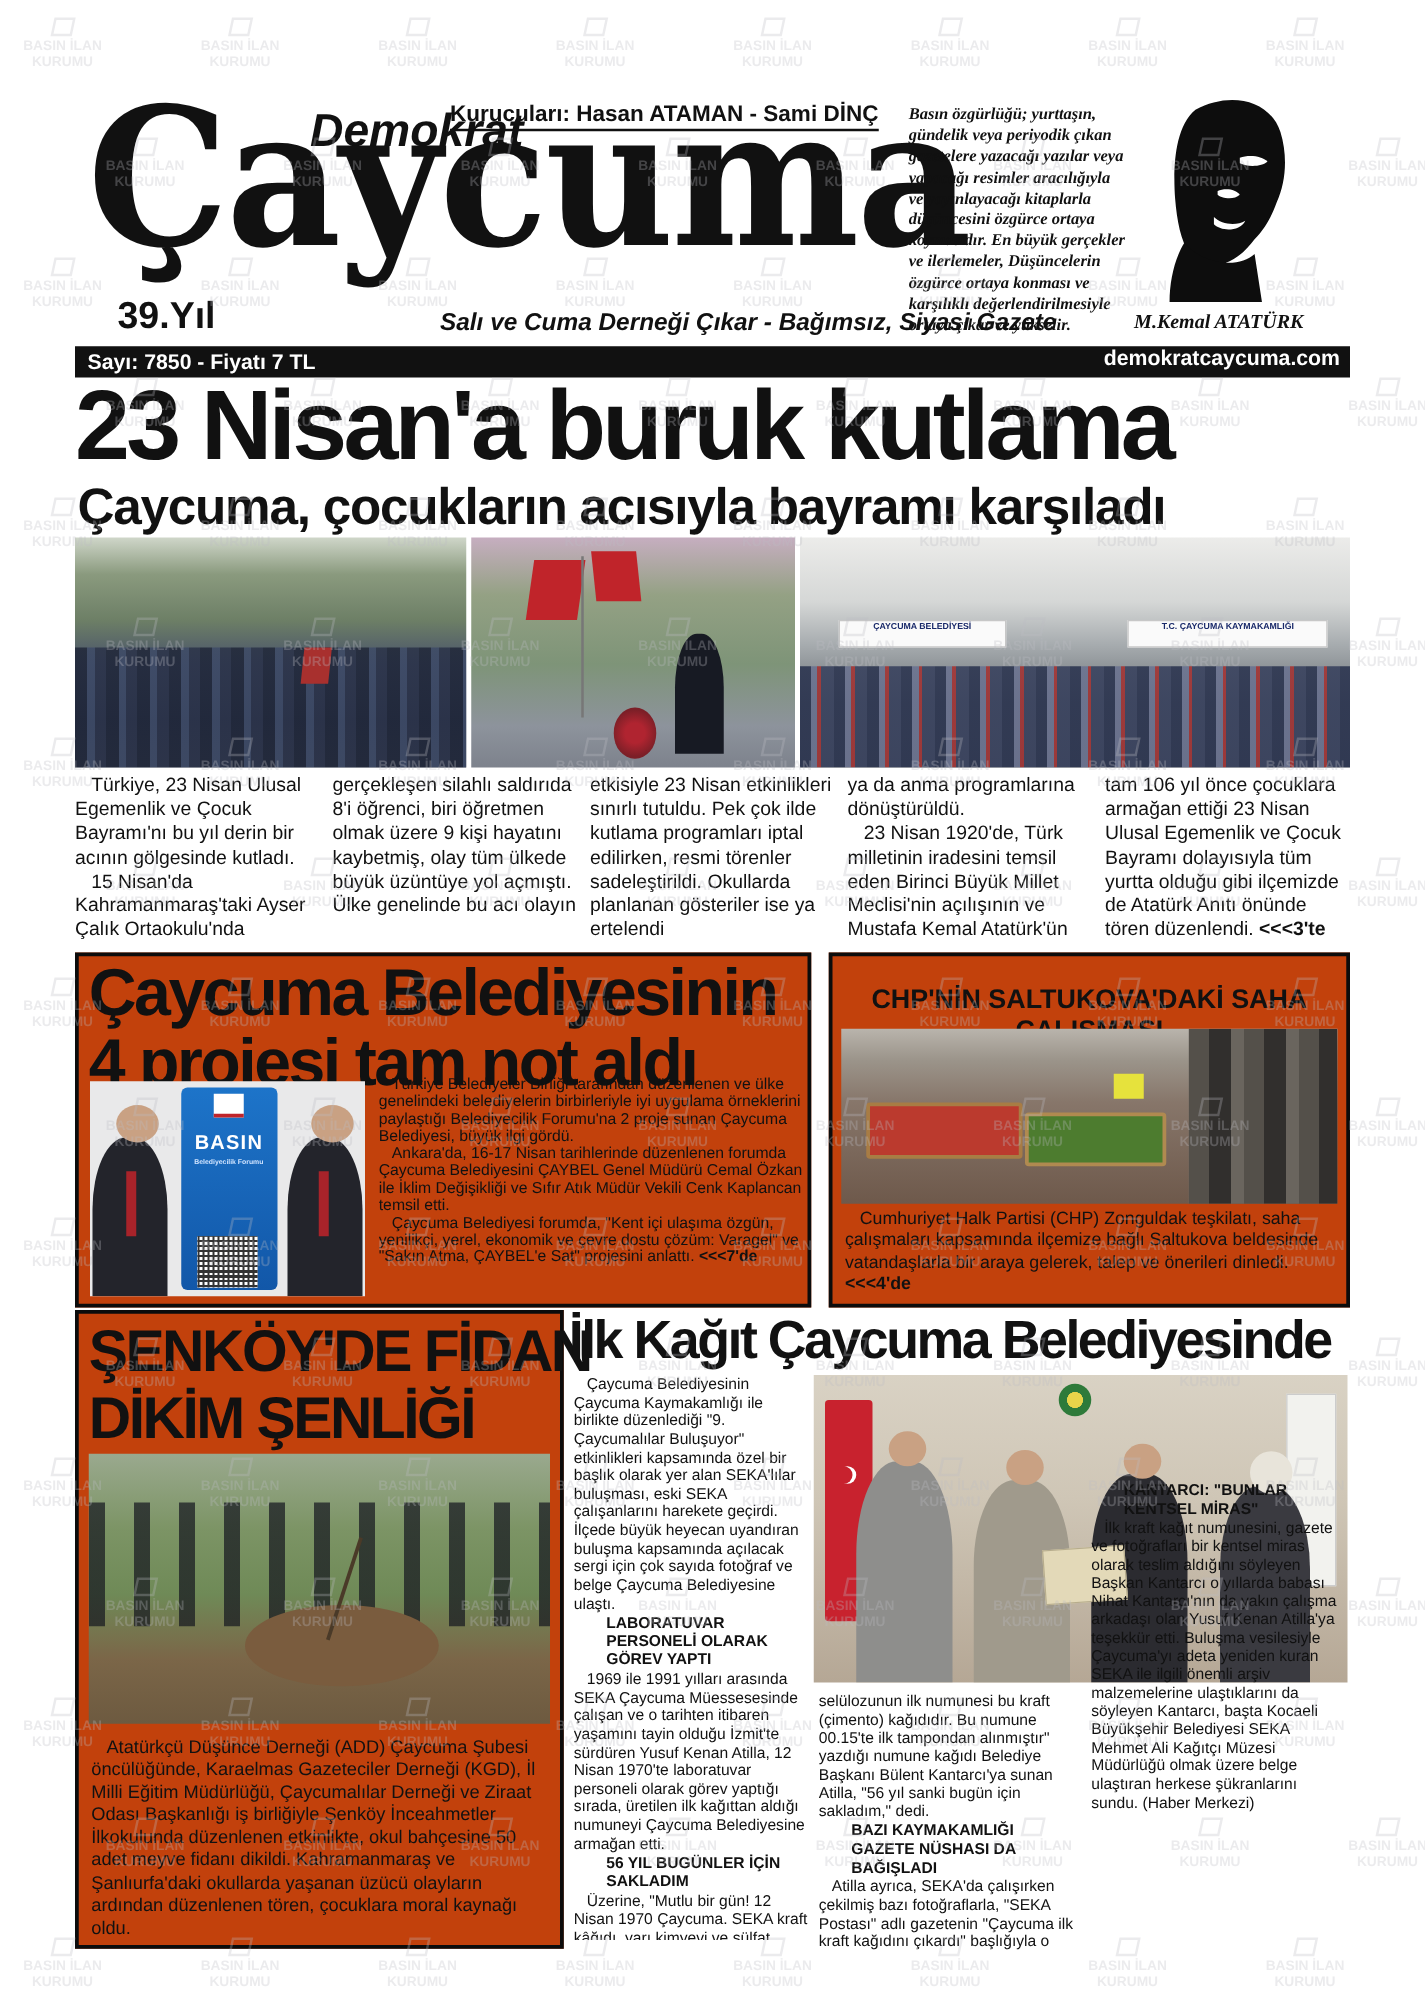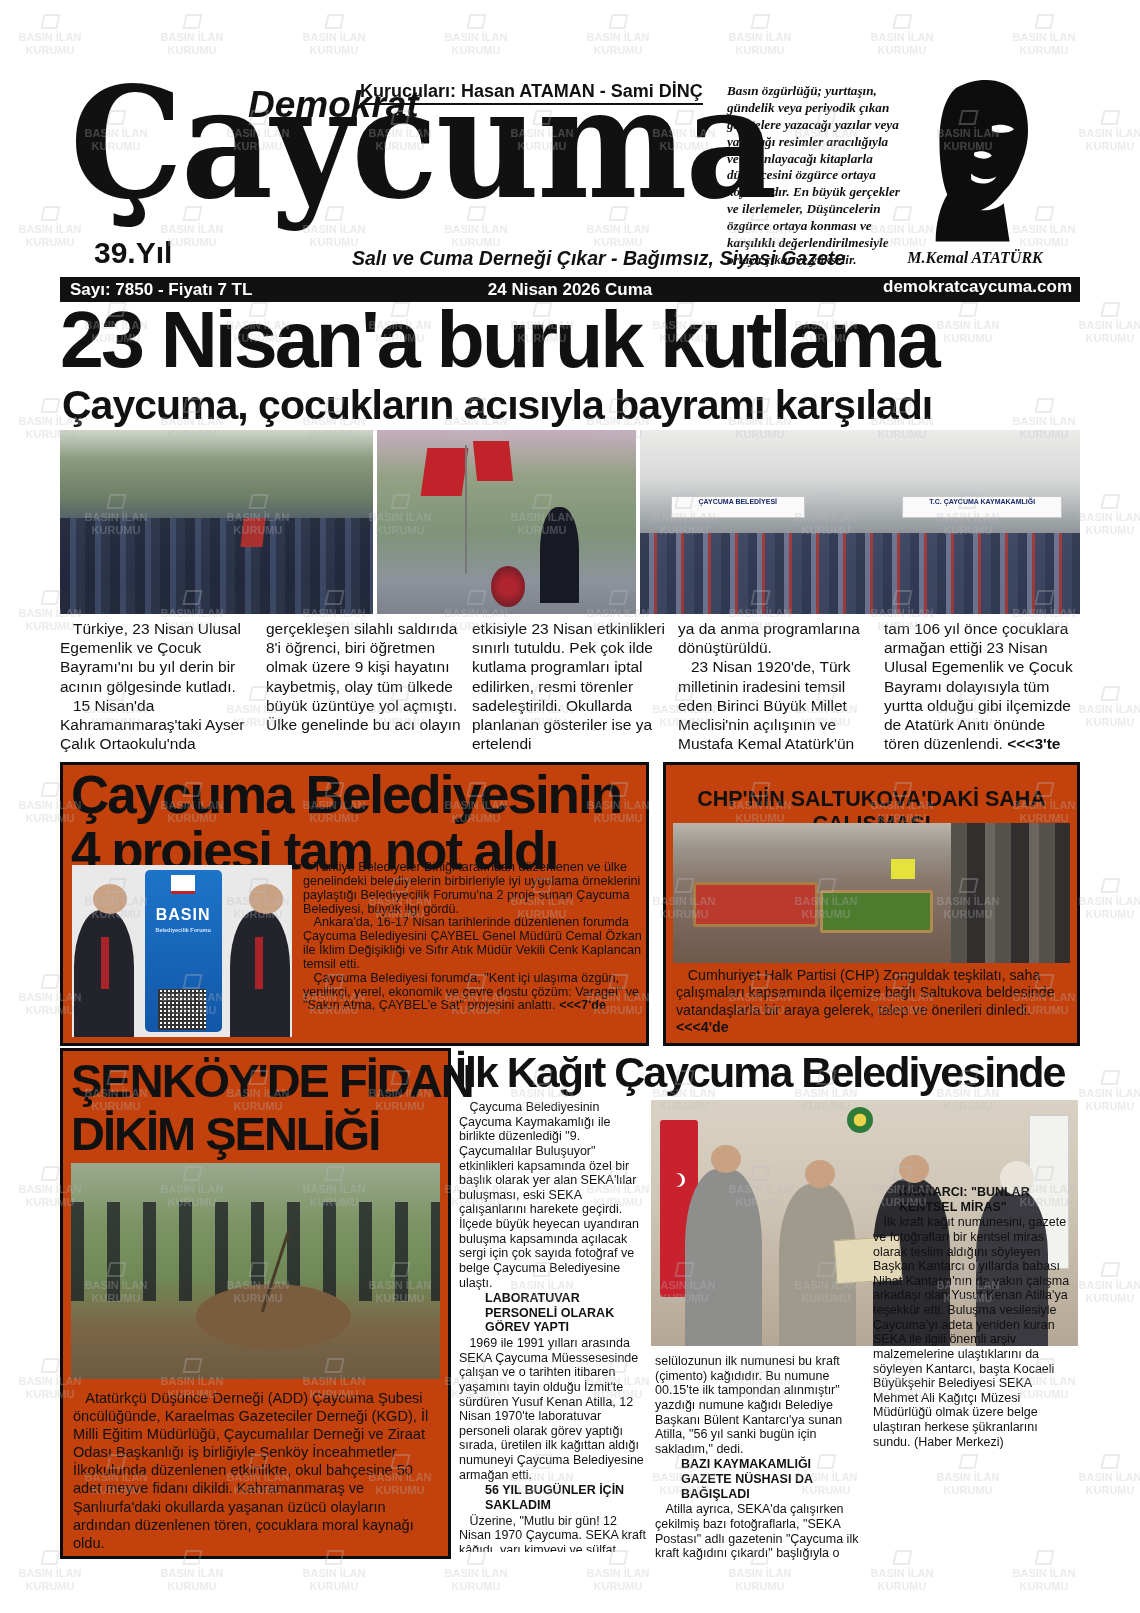--- a/index.html
+++ b/index.html
@@ -172,21 +172,20 @@
       <path fill="#0d0d0d" d="M34,8 C52,-2 74,2 80,20 C84,33 83,47 78,58 C75,66 72,72 66,78 C62,83 58,88 50,91 C44,93 36,92 31,86 C26,79 24,68 23,56 C22,42 22,18 34,8 Z"></path>
       <path fill="#ffffff" d="M58,34 C63,32 70,33 73,36 C70,39 62,39 58,37 Z"></path>
       <path fill="#ffffff" d="M46,52 C50,50 56,51 58,54 C55,57 48,56 46,54 Z"></path>
       <path fill="#0d0d0d" d="M28,80 C38,92 58,94 66,86 L70,112 L20,112 C20,100 23,88 28,80 Z"></path>
       <path fill="#ffffff" d="M44,66 C48,70 56,71 61,68 C58,74 48,74 44,70 Z"></path>
     </svg>
   </div>
 
   <div class="abs" id="infobar">
     <span class="ib-issue">Sayı: 7850 -  Fiyatı 7 TL</span>
-    <span class="ib-date">24 Nisan 2026 Cuma</span>
     <span class="ib-site">demokratcaycuma.com</span>
   </div>
 
   <div class="abs" id="lead-headline">23 Nisan'a buruk kutlama</div>
   <div class="abs" id="lead-subheadline">Çaycuma, çocukların acısıyla bayramı karşıladı</div>
 
   <div class="photo" id="photo1">
     <div class="sh crowd"></div>
     <div class="sh accent"></div>
   </div>

